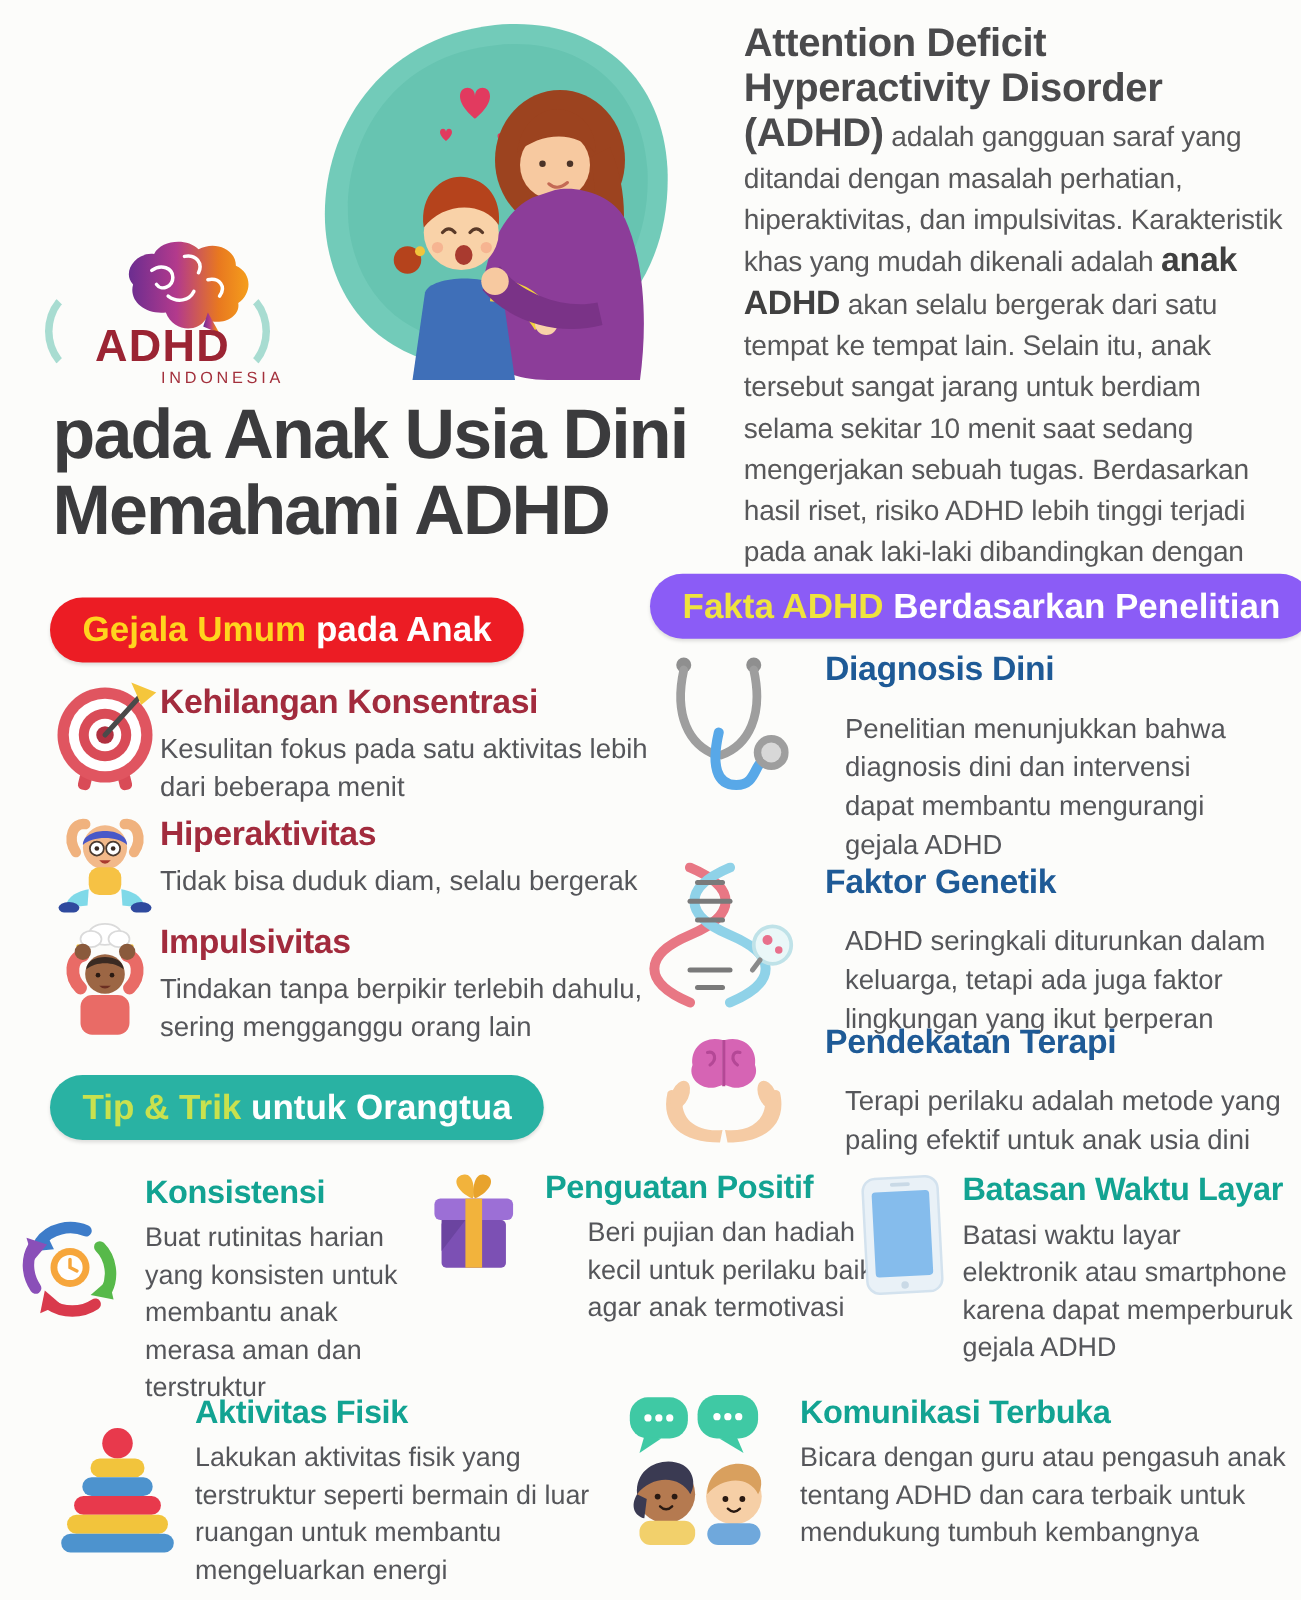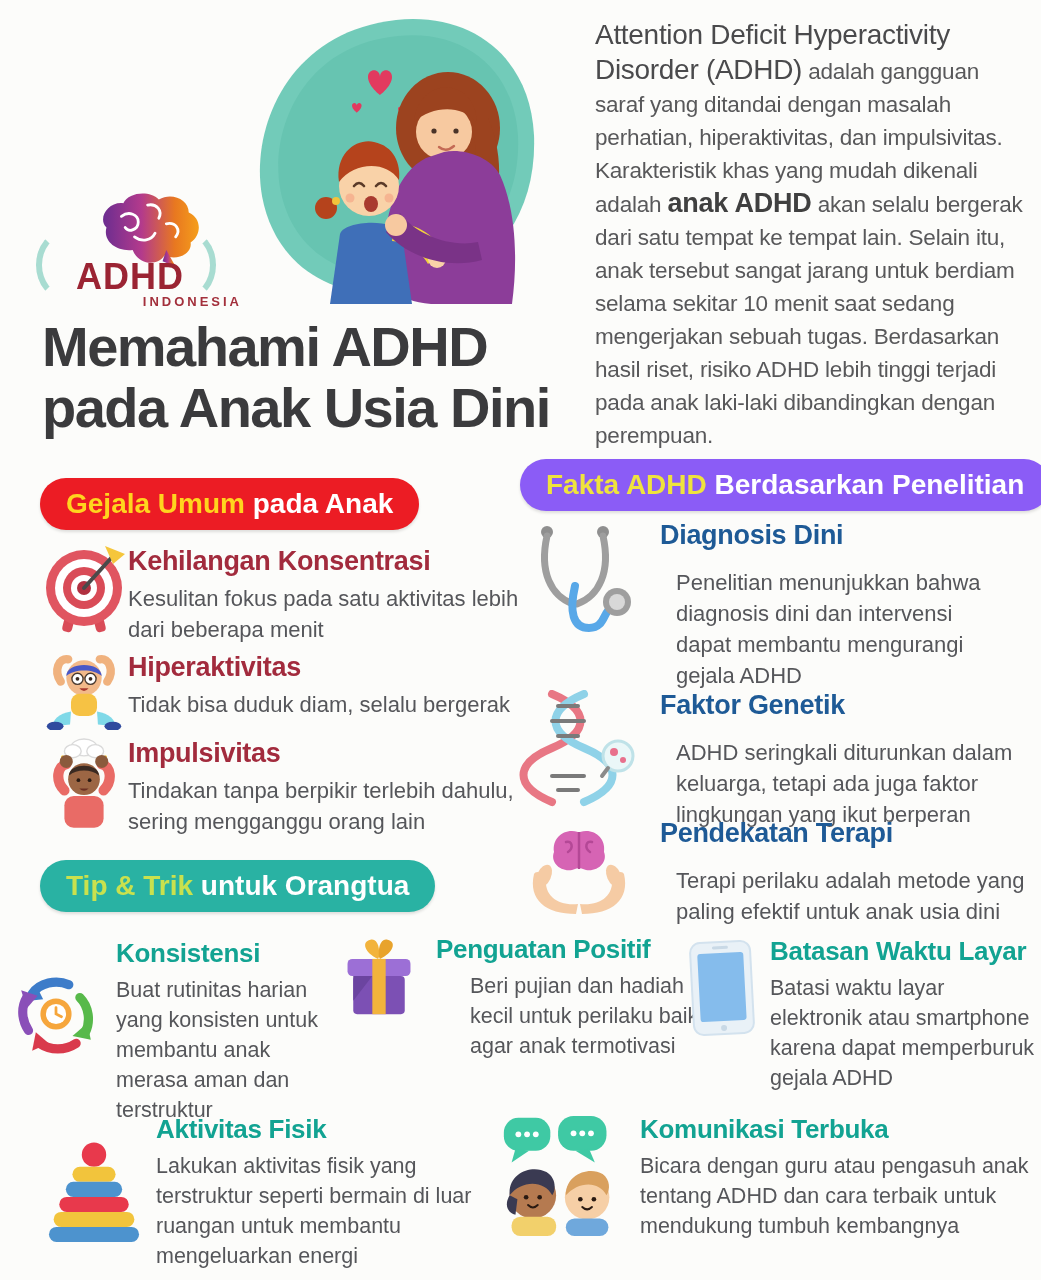--- a/index.html
+++ b/index.html
@@ -9,27 +9,27 @@
     font-family:"Liberation Sans", sans-serif;
     -webkit-font-smoothing:antialiased;
   }
   
   .arc { position:absolute; width:46px; height:58px; border:6px solid transparent; border-radius:50%; }
   .arc-left  { left:36px;  top:230px; border-left-color:#A8DCD1; }
   .arc-right { left:158px; top:230px; border-right-color:#A8DCD1; }
   .logo { position:absolute; left:42px; top:192px; width:200px; text-align:center; }
   .logo svg { display:block; margin:0 auto; }
   .logo-text { font-size:36px; font-weight:bold; color:#9B2433; letter-spacing:1px; line-height:30px; margin-top:-16px; text-align:left; padding-left:34px; }
-  .logo-sub  { font-size:13px; font-weight:bold; color:#A3303C; letter-spacing:3px; text-align:right; padding-left:72px; margin-top:2px; }
+  .logo-sub  { font-size:13px; font-weight:normal; color:#A3303C; letter-spacing:3px; text-align:center; padding-left:72px; margin-top:2px; }
   
   .hero { position:absolute; left:248px; top:10px; width:295px; height:295px; }
   
   .intro { position:absolute; left:595px; top:18px; width:438px; margin:0;
            font-size:22.5px; line-height:33px; color:#58585A; letter-spacing:-0.2px; }
-  .intro-bold  { font-size:28px; font-weight:normal; color:#4A4A4C; letter-spacing:-0.3px; }
+  .intro-bold  { font-size:32px; font-weight:bold; color:#4A4A4C; letter-spacing:-0.3px; }
   .intro-bold2 { font-size:27px; font-weight:bold; color:#404040;margin-top:36px; }
   
   .title { position:absolute; left:42px; top:316px; margin:0;
            font-size:56px; font-weight:bold; color:#3B3B3D; letter-spacing:-1.5px; line-height:61px; }
   .title span { display:block; }
   
   .badge { position:absolute; border-radius:32px; font-weight:bold; font-size:28px;
            padding:10px 26px; white-space:nowrap; box-shadow:0 2px 3px rgba(0,0,0,.12); }
   #badge-symptoms { left:40px;  top:478px; background:#EC1C24; }
   #badge-symptoms .hl { color:#FFD51E; }
@@ -133,22 +133,22 @@
   </div>
 
   <p class="intro">
     <span class="intro-bold">Attention Deficit Hyperactivity Disorder (ADHD)</span>
     <span>adalah gangguan saraf yang ditandai dengan masalah perhatian, hiperaktivitas, dan impulsivitas. Karakteristik khas yang mudah dikenali adalah</span>
     <span class="intro-bold2">anak ADHD</span>
     <span>akan selalu bergerak dari satu tempat ke tempat lain. Selain itu, anak tersebut sangat jarang untuk berdiam selama sekitar 10 menit saat sedang mengerjakan sebuah tugas. Berdasarkan hasil riset, risiko ADHD lebih tinggi terjadi pada anak laki-laki dibandingkan dengan perempuan.</span>
   </p>
 
   <h1 class="title">
+    <span>pada Anak Usia Dini</span>
     <span>Memahami ADHD</span>
-    <span>pada Anak Usia Dini</span>
   </h1>
 
   <div class="badge" id="badge-symptoms">
     <span class="hl">Gejala Umum</span>
     <span class="rest">pada Anak</span>
   </div>
 
   <div class="symptom" id="symptom-0">
     <div class="sicon">
       <svg width="86" height="92" viewBox="0 0 86 92">

